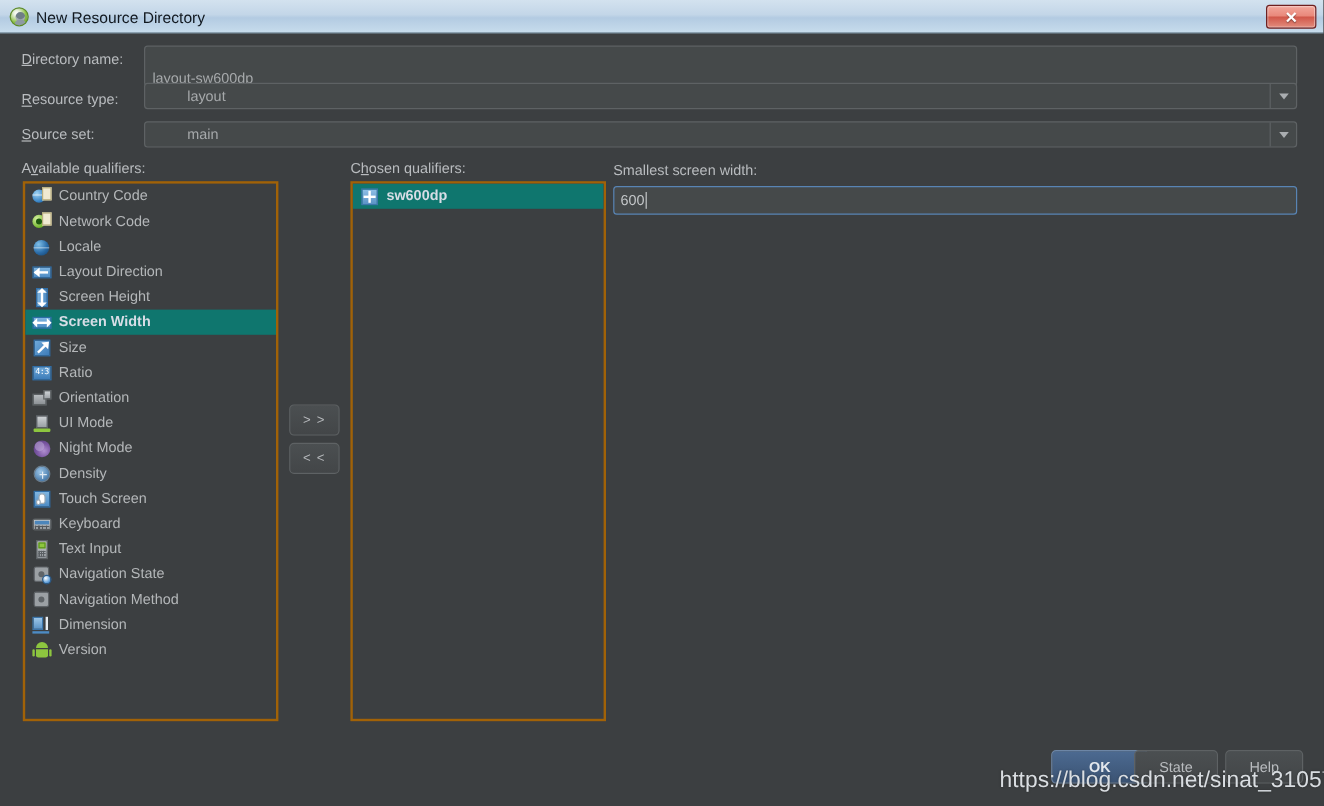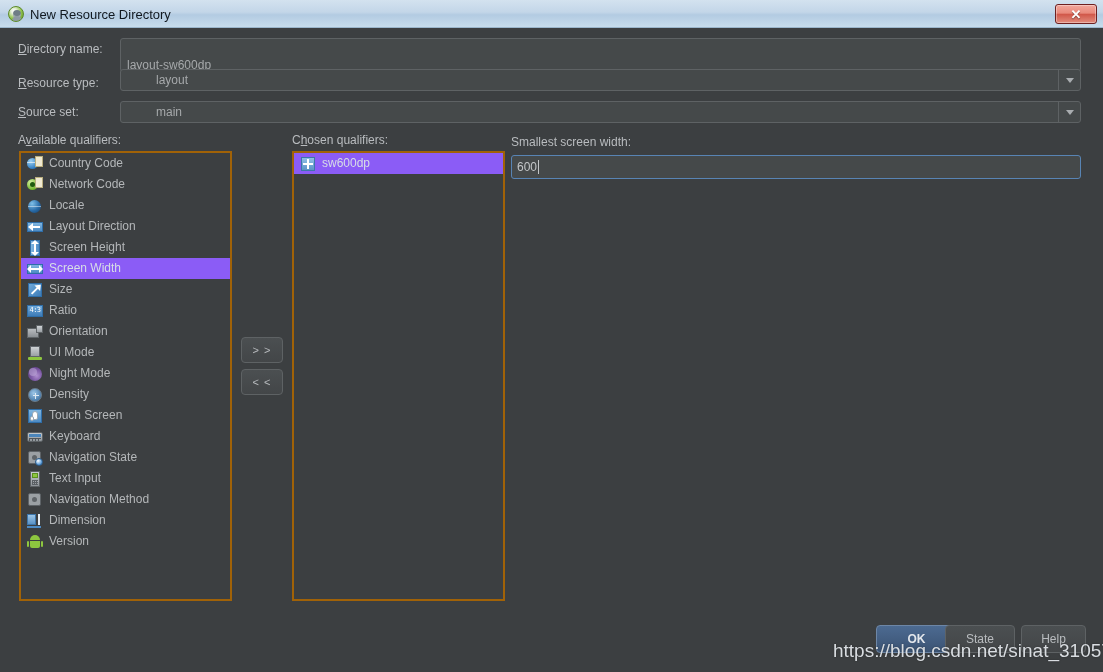--- a/index.html
+++ b/index.html
@@ -192,22 +192,23 @@
     display: flex;
     align-items: center;
     padding-left: 6px;
     gap: 6px;
     font-size: 12px;
     color: #b4b7b9;
     white-space: nowrap;
     cursor: default;
   }
   .list-item.selected {
-    background: #8b5cf6;
+    background: #0f766e;
     color: #d7dde6;
+    font-weight: bold;
   }
   .li-label { line-height: 21px; }
 
   
   .icon16 {
     position: relative;
     width: 16px;
     height: 16px;
     flex: 0 0 16px;
   }
@@ -681,33 +682,33 @@
           </span>
           <span class="li-label">Touch Screen</span>
         </div>
         <div class="list-item">
           <span class="icon16 ic-keyboard">
             <span class="kb"></span>
           </span>
           <span class="li-label">Keyboard</span>
         </div>
         <div class="list-item">
-          <span class="icon16 ic-dpad">
-            <span class="pad"></span>
-            <span class="badge"></span>
-          </span>
-          <span class="li-label">Navigation State</span>
-        </div>
-        <div class="list-item">
           <span class="icon16 ic-textinput">
             <span class="body"></span>
             <span class="scr"></span>
             <span class="keys"></span>
           </span>
           <span class="li-label">Text Input</span>
+        </div>
+        <div class="list-item">
+          <span class="icon16 ic-dpad">
+            <span class="pad"></span>
+            <span class="badge"></span>
+          </span>
+          <span class="li-label">Navigation State</span>
         </div>
         <div class="list-item">
           <span class="icon16 ic-dpad no-badge">
             <span class="pad"></span>
           </span>
           <span class="li-label">Navigation Method</span>
         </div>
         <div class="list-item">
           <span class="icon16 ic-dim">
             <span class="panel"></span>

